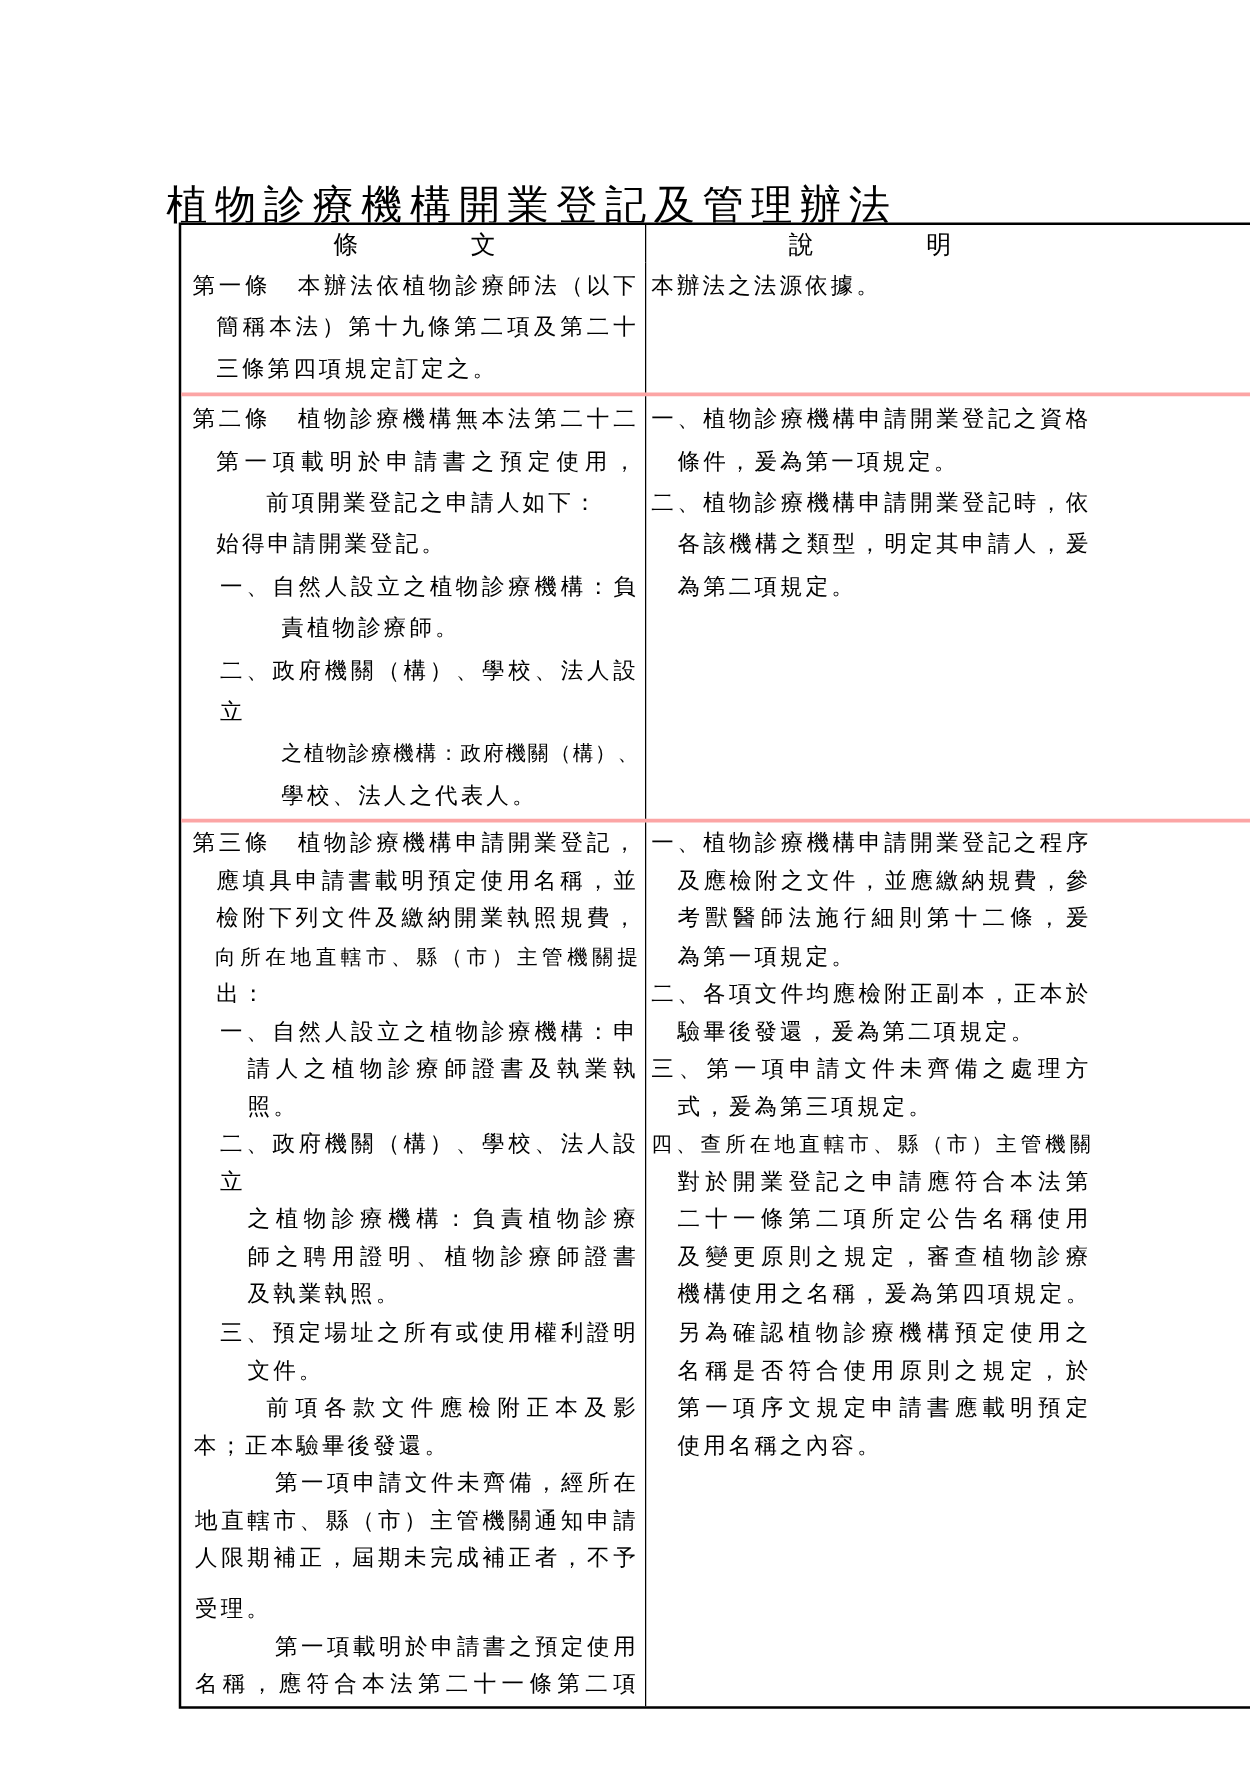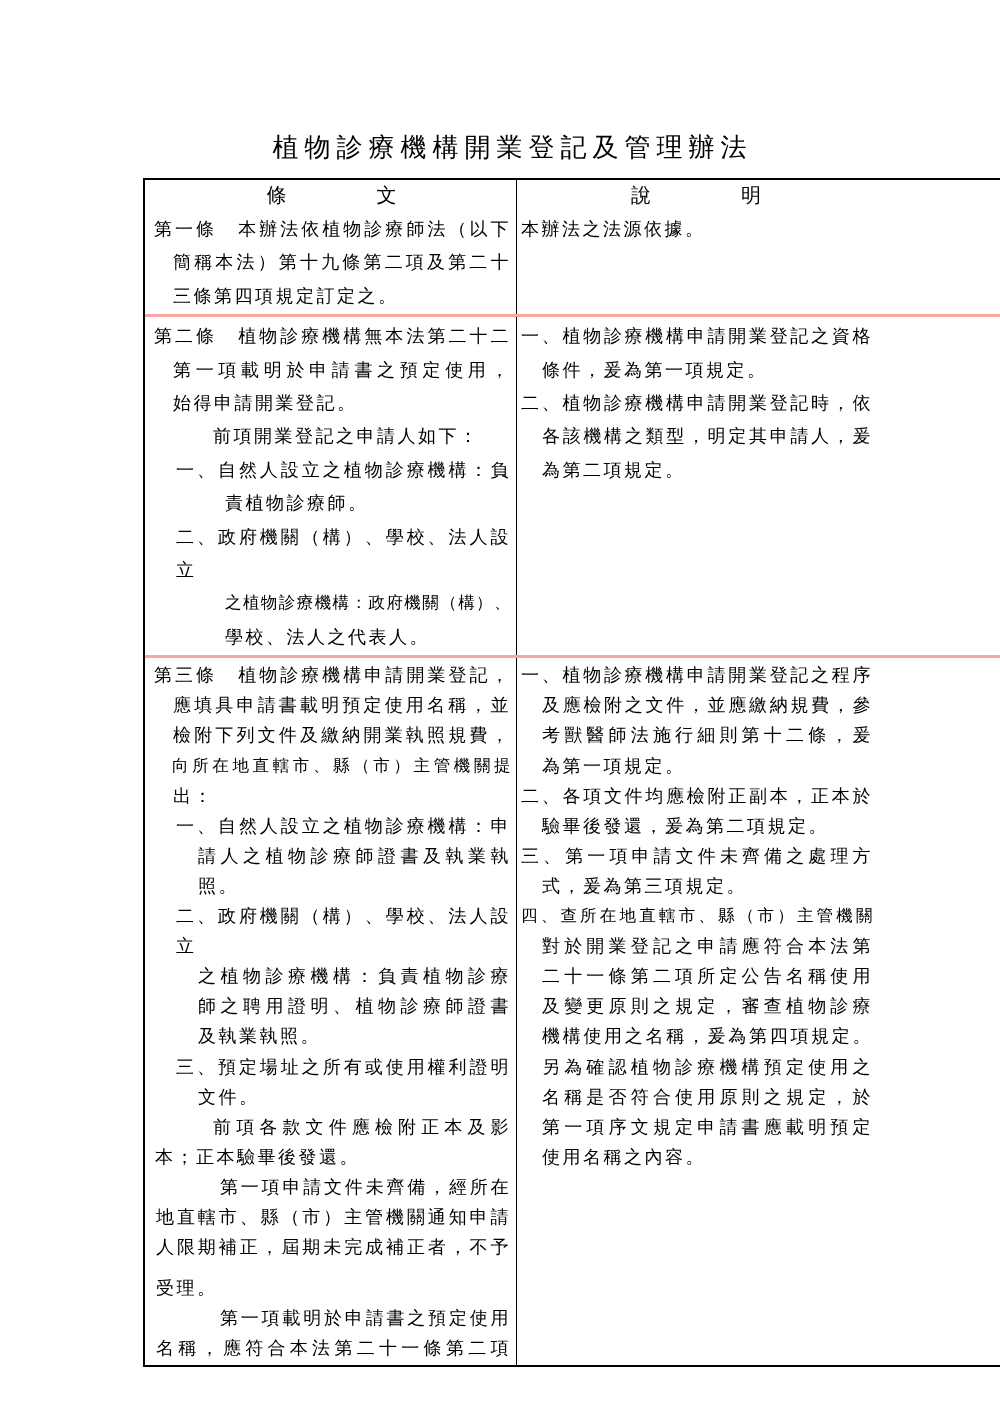--- a/index.html
+++ b/index.html
@@ -4,22 +4,22 @@
 <style>
   html,body { margin:0; padding:0; background:#ffffff; }
   body {
     width:1000px; height:1415px;
     font-family:"DejaVu Serif","Liberation Serif",serif;
     color:#000;
   }
   .page { position:relative; width:1000px; height:1415px; background:#fff; overflow:hidden; }
 
   .title {
-    position:absolute; top:130px; left:133px; width:759px;
-    text-align:center; font-size:26px; letter-spacing:6px;
+    position:absolute; top:142px; left:133px; width:759px;
+    font-size:33px; letter-spacing:6px;
     font-weight:400; white-space:nowrap;
   }
 
   .doc-table {
     position:absolute; left:143px; top:178px; width:886px;
     border:2px solid #000; box-sizing:border-box; background:#fff;
   }
   .trow { display:flex; border-top:3px solid #fca5a5; }
   .trow:first-child { border-top:none; }
   .tcell { box-sizing:border-box; overflow:hidden; }
@@ -59,22 +59,22 @@
             <div class="ln" style="padding-left: 19px;">三條第四項規定訂定之。</div>
           </div>
           <div class="tcell right">
             <div class="ln" style="padding-left: 0px;">本辦法之法源依據。</div>
           </div>
         </div>
         <div class="trow">
           <div class="tcell left">
             <div class="ln j" style="padding-left: 0px;">第二條　植物診療機構無本法第二十二</div>
             <div class="ln j" style="padding-left: 19px;">第一項載明於申請書之預定使用，</div>
+            <div class="ln" style="padding-left: 59px;">前項開業登記之申請人如下：</div>
             <div class="ln" style="padding-left: 19px;">始得申請開業登記。</div>
-            <div class="ln" style="padding-left: 59px;">前項開業登記之申請人如下：</div>
             <div class="ln j" style="padding-left: 22px;">一、自然人設立之植物診療機構：負</div>
             <div class="ln" style="padding-left: 71px;">責植物診療師。</div>
             <div class="ln j" style="padding-left: 22px;">二、政府機關（構）、學校、法人設立</div>
             <div class="ln j c" style="padding-left: 71px;">之植物診療機構：政府機關（構）、</div>
             <div class="ln" style="padding-left: 71px;">學校、法人之代表人。</div>
           </div>
           <div class="tcell right">
             <div class="ln j" style="padding-left: 0px;">一、植物診療機構申請開業登記之資格</div>
             <div class="ln" style="padding-left: 21px;">條件，爰為第一項規定。</div>
             <div class="ln j" style="padding-left: 0px;">二、植物診療機構申請開業登記時，依</div>

